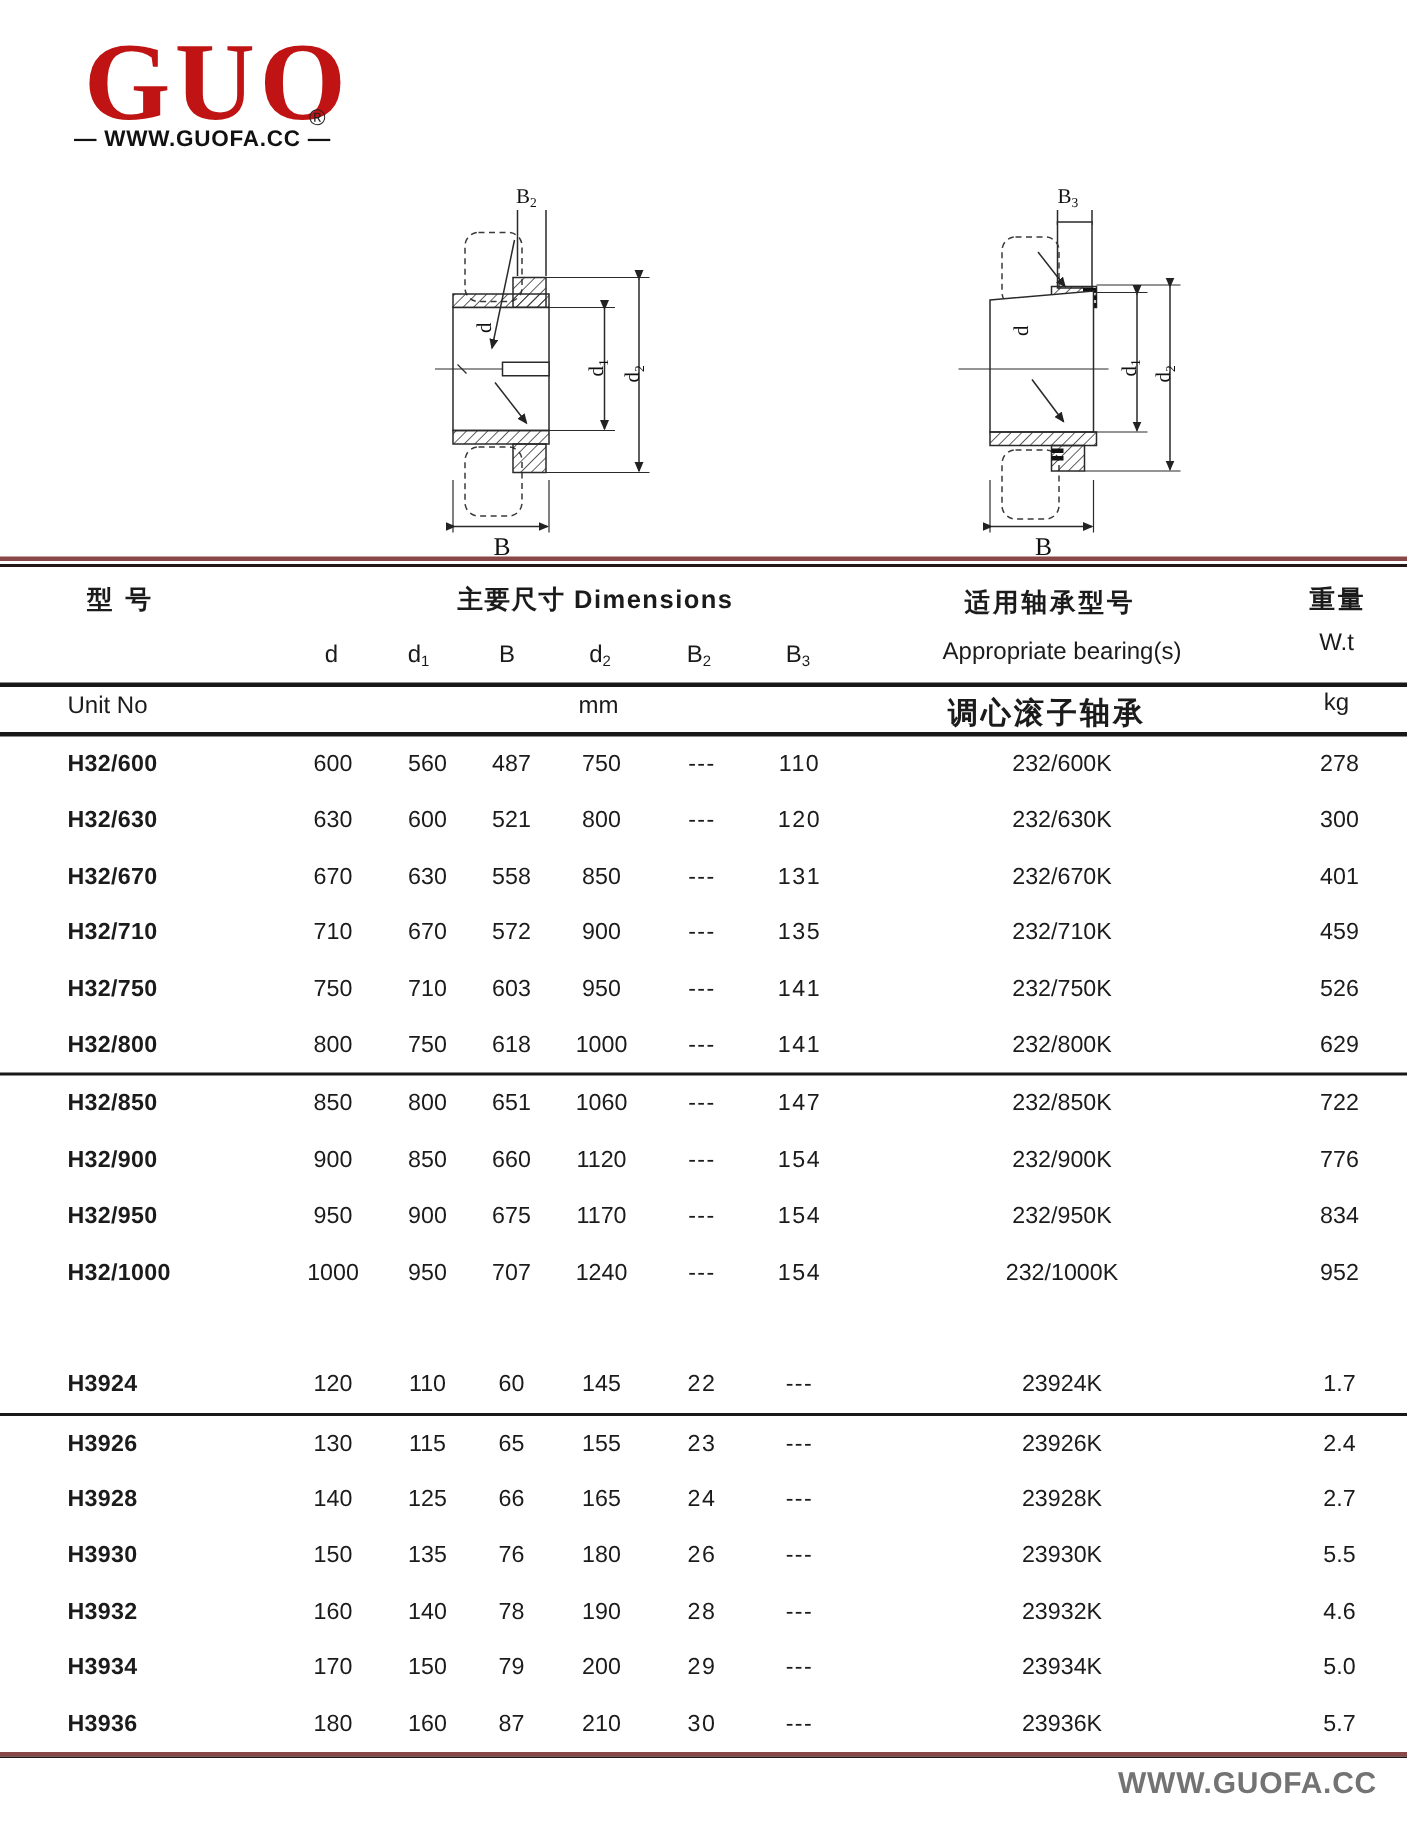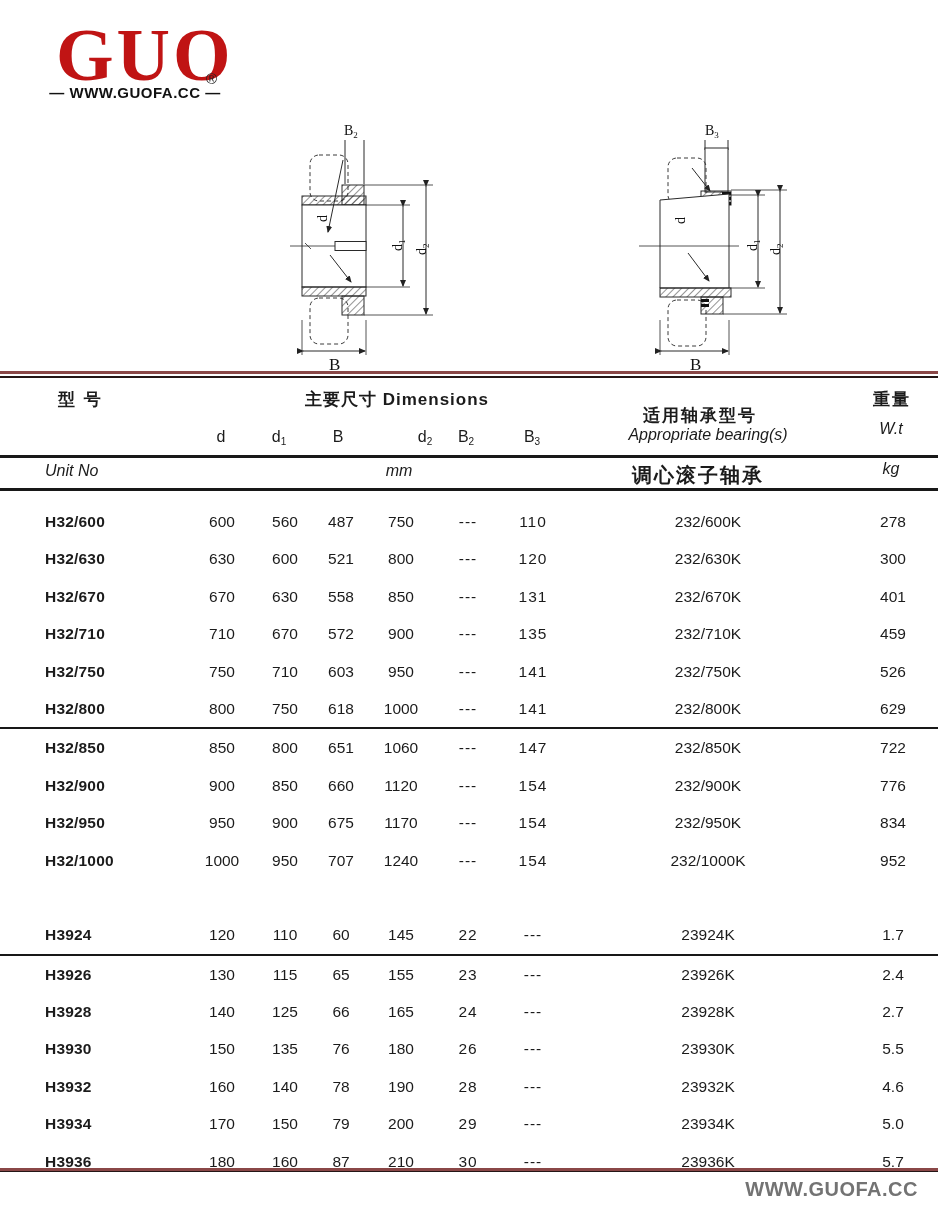--- a/index.html
+++ b/index.html
@@ -34,25 +34,25 @@
   .diagram .blabel{font-size:17px;}
   
   .rule{position:absolute;left:0;width:938px;}
   .rule-maroon{background:#8a4747;}
   .rule-dark{background:#241616;}
   .rule-black{background:#181818;}
   
   .hdr{position:absolute;white-space:nowrap;}
   .center{transform:translateX(-50%);}
   .h-cn{font-size:17px;font-weight:600;letter-spacing:2px;}
-  .h-en{font-size:16px;font-style:italic;}
+  .h-en{font-size:16px;}
   .h-dim{font-size:16px;}
   .sub{font-size:10px;vertical-align:-3px;}
   
-  #rows{position:absolute;left:0;top:503px;width:748px;}
+  #rows{position:absolute;left:0;top:491px;width:748px;}
   .trow{position:relative;height:37.4px;line-height:37.4px;font-size:15.5px;}
   .trow.spacer{height:37.4px;}
   .row-rule{height:2px;background:#181818;width:938px;}
   .cell{position:absolute;white-space:nowrap;}
   .c-unit{left:45px;font-weight:bold;font-size:15.5px;letter-spacing:.2px;}
   .c-d{left:222px;transform:translateX(-50%);}
   .c-d1{left:285px;transform:translateX(-50%);}
   .c-B{left:341px;transform:translateX(-50%);}
   .c-d2{left:401px;transform:translateX(-50%);}
   .c-B2{left:468px;transform:translateX(-50%);letter-spacing:1px;}
@@ -174,27 +174,27 @@
     <line class="thin" x1="94" y1="198" x2="94" y2="233"></line>
     <line x1="26" y1="229" x2="93" y2="229" marker-start="url(#arrR)" marker-end="url(#arrR)"></line>
     <text class="blabel" x="55" y="248">B</text>
   </svg>
 
   <div class="rule rule-maroon" style="top:371px;height:2.5px;"></div>
   <div class="rule rule-dark" style="top:375.5px;height:2.5px;"></div>
 
   <div class="hdr h-cn" style="left:58px;top:388px;">型  号</div>
   <div class="hdr h-cn center" style="left:397px;top:388px;letter-spacing:1px;">主要尺寸  Dimensions</div>
-  <div class="hdr h-cn center" style="left:700px;top:404px;">适用轴承型号</div>
+  <div class="hdr h-cn center" style="left:700px;top:390px;">适用轴承型号</div>
   <div class="hdr h-cn center" style="left:892px;top:388px;">重量</div>
 
   <div class="hdr h-dim center" style="left:221px;top:428px;">d</div>
   <div class="hdr h-dim center" style="left:279px;top:428px;"><span>d</span><span class="sub">1</span></div>
   <div class="hdr h-dim center" style="left:338px;top:428px;">B</div>
-  <div class="hdr h-dim center" style="left:400px;top:428px;margin-left:25px;"><span>d</span><span class="sub">2</span></div>
+  <div class="hdr h-dim center" style="left:400px;top:428px;"><span>d</span><span class="sub">2</span></div>
   <div class="hdr h-dim center" style="left:466px;top:428px;"><span>B</span><span class="sub">2</span></div>
   <div class="hdr h-dim center" style="left:532px;top:428px;"><span>B</span><span class="sub">3</span></div>
   <div class="hdr h-en center" style="left:708px;top:426px;">Appropriate bearing(s)</div>
   <div class="hdr h-en center" style="left:891px;top:420px;text-align:right;">W.t</div>
 
   <div class="rule rule-black" style="top:455px;height:2.5px;"></div>
 
   <div class="hdr h-en" style="left:45px;top:462px;">Unit No</div>
   <div class="hdr h-en center" style="left:399px;top:462px;">mm</div>
   <div class="hdr h-cn center" style="left:698px;top:462px;font-size:20px;">调心滚子轴承</div>

